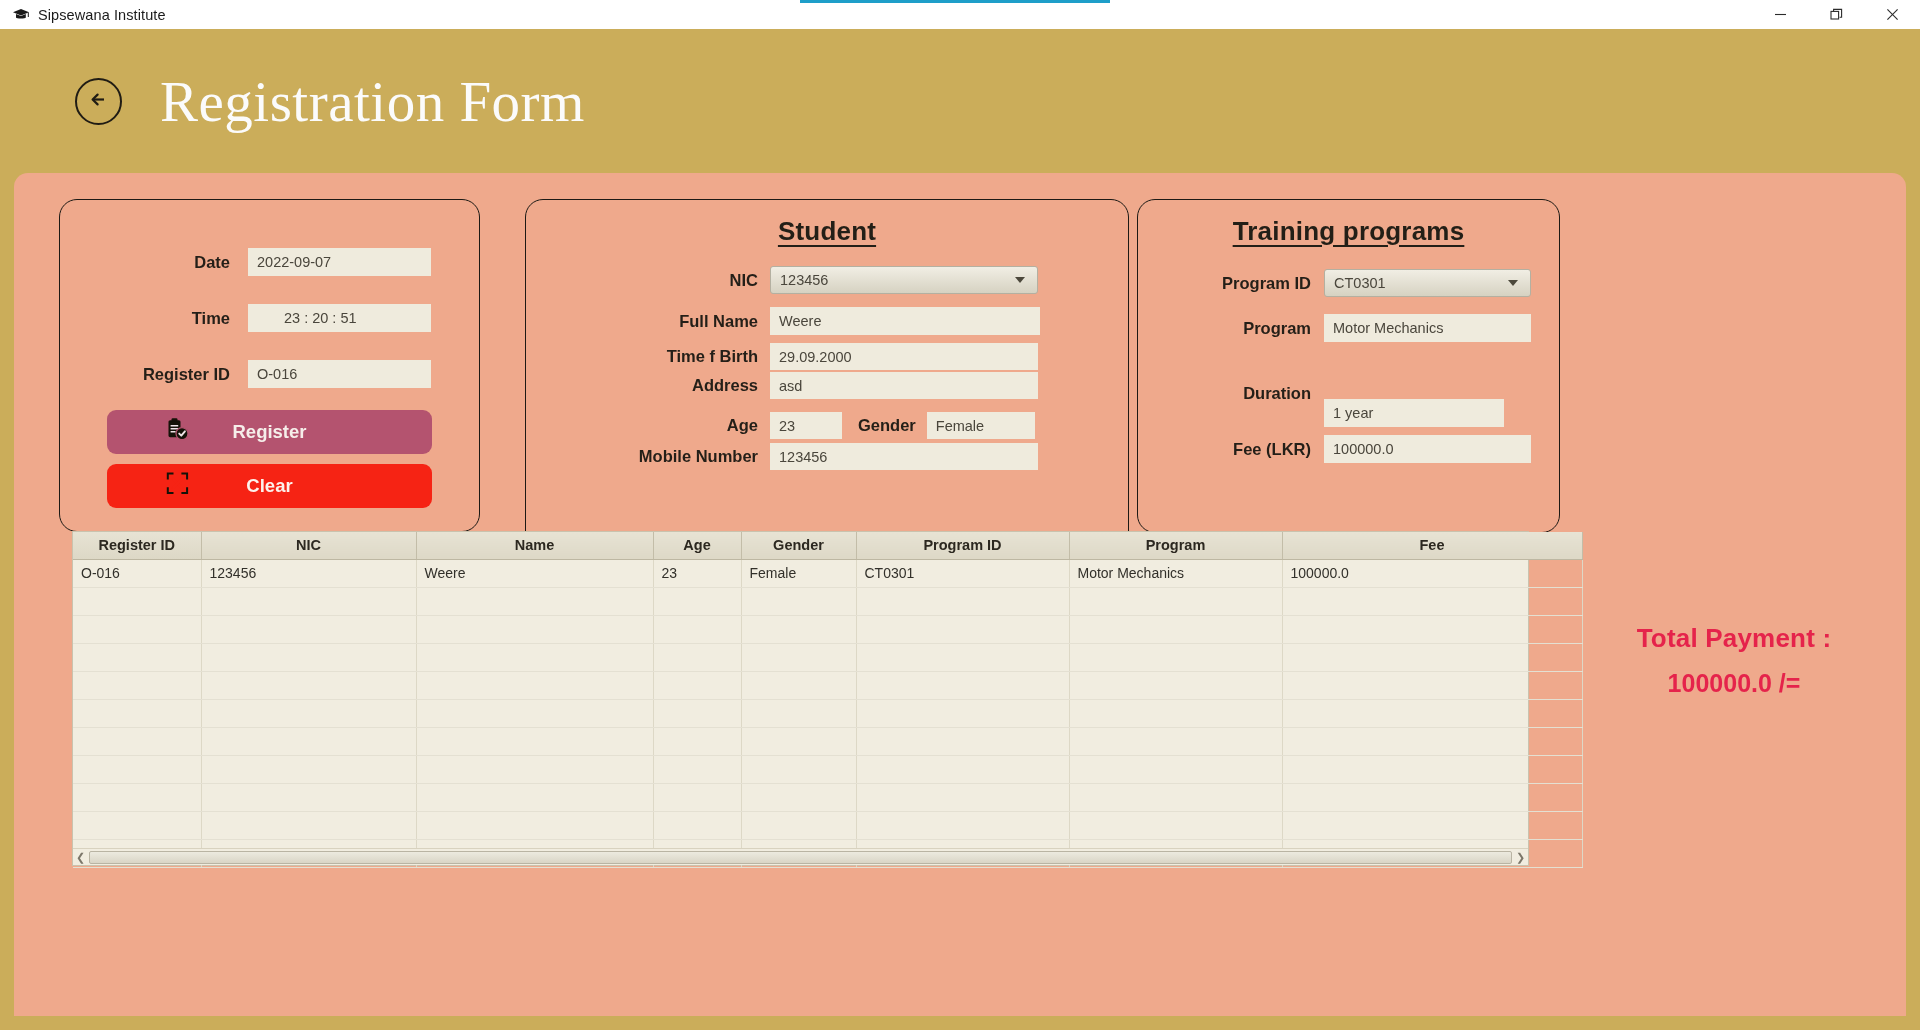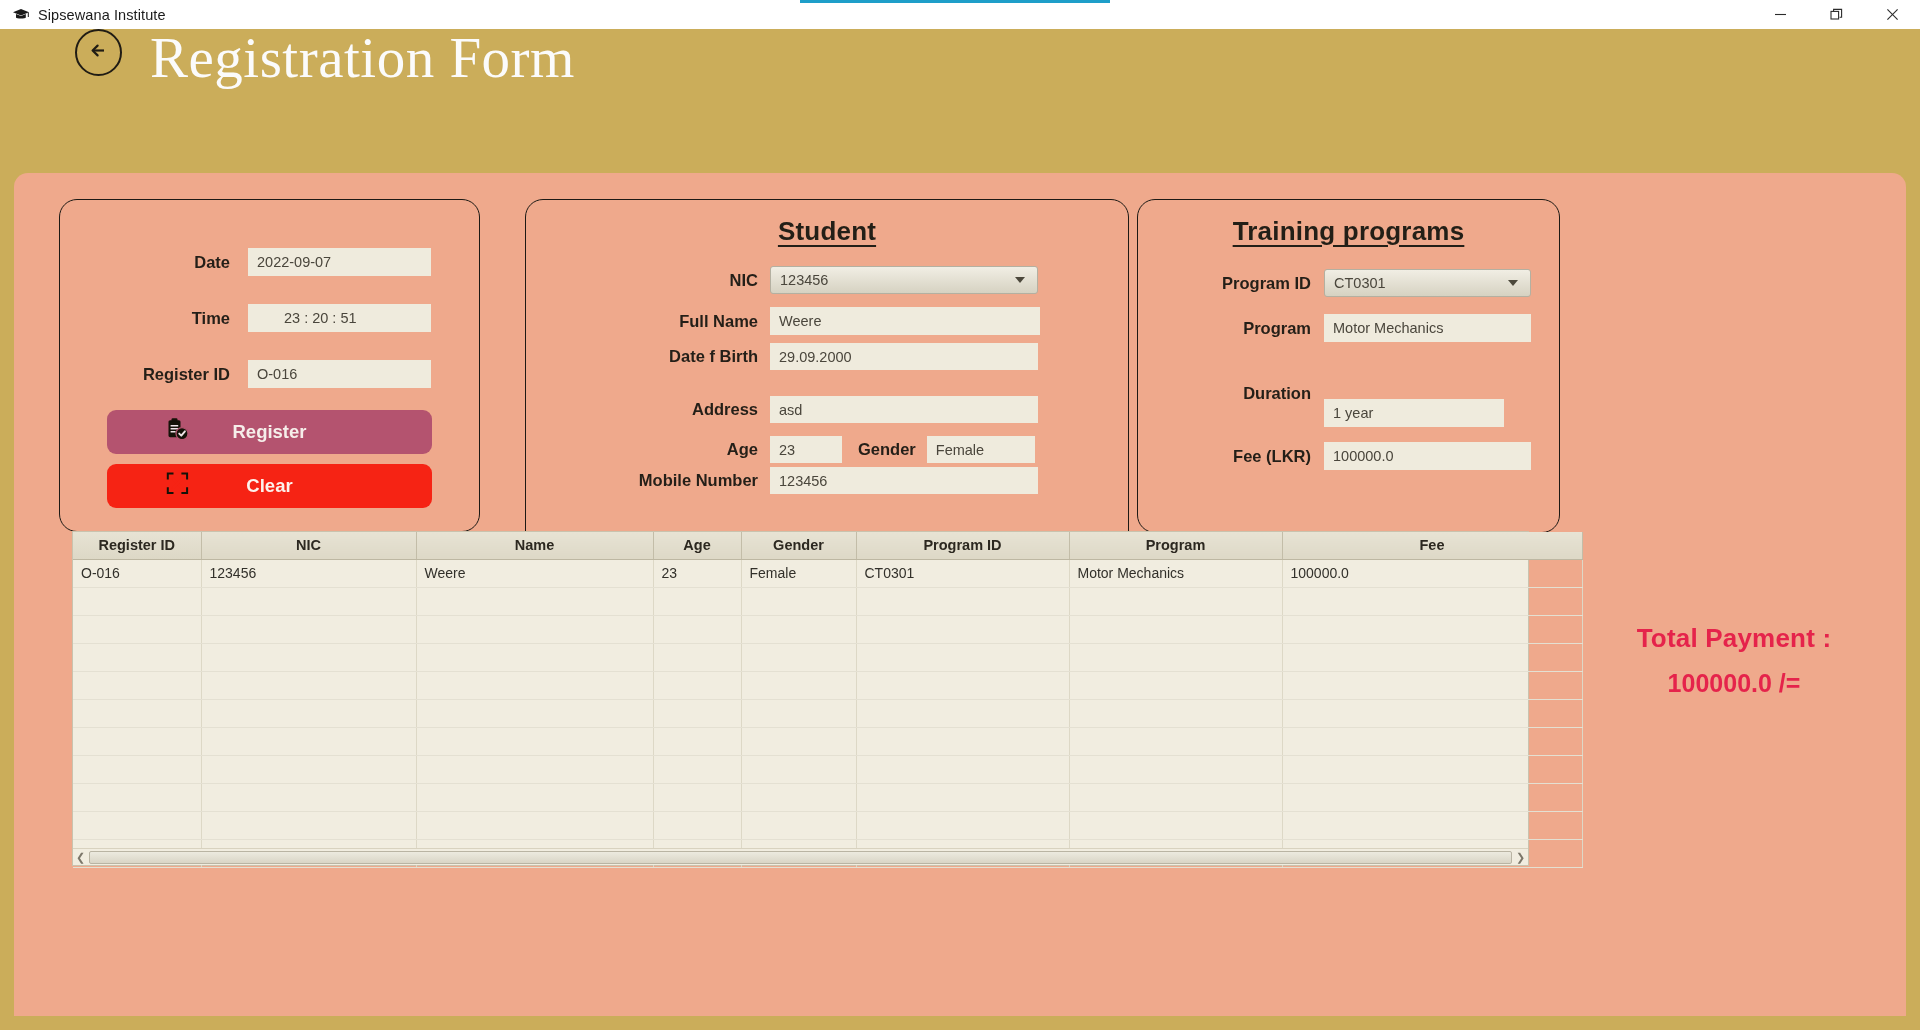--- a/index.html
+++ b/index.html
@@ -30,23 +30,23 @@
     width: 56px; height: 29px; display: flex; align-items: center; justify-content: center;
     color: #2b2b2b;
   }
   .tb-btn svg { display:block; }
 
   
   .page { width: 1920px; height: 1001px; background: #cbad5a; position: relative; }
 
   .header-row {
     height: 144px;
-    display: flex; 
+    display: flex; align-items: center;
     padding-left: 75px;
-    gap: 28px;
+    gap: 38px;
   }
   .back-btn {
     width: 47px; height: 47px; border-radius: 50%;
     border: 2.6px solid #201c14;
     display: flex; align-items: center; justify-content: center;
     background: transparent;
     cursor: pointer;
     flex: 0 0 auto;
   }
   .page-title {
@@ -148,39 +148,39 @@
 
   
   #card-center .frow { margin-left: 52px; }
   #card-center .flabel { width: 180px; margin-right: 12px; }
   #c-row-nic { margin-top: 19px; }
   #c-row-nic .fcombo { width: 268px; height: 28px; }
   #c-row-name { margin-top: 13px; }
   #c-row-name .finput { width: 270px; height: 28px; }
   #c-row-dob { margin-top: 8px; }
   #c-row-dob .finput { width: 268px; height: 27px; }
-  #c-row-addr { margin-top: 26px; }
+  #c-row-addr { margin-top: 2px; }
   #c-row-addr .finput { width: 268px; height: 27px; }
   #c-row-age { margin-top: 13px; }
   #c-row-age .finput.age { width: 72px; height: 27px; }
   #c-row-age .glabel { font-size: 16.5px; font-weight: bold; color: #241f18; margin: 0 11px 0 16px; }
   #c-row-age .finput.gender { width: 108px; height: 27px; }
   #c-row-mobile { margin-top: 4px; }
   #c-row-mobile .finput { width: 268px; height: 27px; }
 
   
   #card-right .frow { margin-left: 60px; }
   #card-right .flabel { width: 113px; margin-right: 13px; }
   #r-row-pid { margin-top: 22px; }
   #r-row-pid .fcombo { width: 207px; height: 28px; }
   #r-row-prog { margin-top: 17px; }
   #r-row-prog .finput { width: 207px; height: 28px; }
   #r-row-dur { margin-top: 17px; }
   #r-row-dur .finput { width: 180px; height: 28px; margin-top: 40px; }
-  #r-row-fee { margin-top: 15px; }
+  #r-row-fee { margin-top: 8px; }
   #r-row-fee .finput { width: 207px; height: 28px; }
   #btn-add {
     margin: 23px auto 0; width: 226px; height: 46px;
     background: #b4536f; color: #f7efec; font-size: 20px; border-radius: 10px;
   }
 
   
   .table-wrap {
     position: absolute; left: 58px; top: 358px;
     width: 1457px; height: 335px;
@@ -344,21 +344,21 @@
           <span class="caret"></span>
         </div>
       </div>
 
       <div class="frow" id="c-row-name">
         <div class="flabel">Full Name</div>
         <div class="finput" style="display:flex;align-items:center;">Weere</div>
       </div>
 
       <div class="frow" id="c-row-dob">
-        <div class="flabel">Date f Birth</div>
+        <div class="flabel">Time f Birth</div>
         <div class="finput" style="display:flex;align-items:center;">29.09.2000</div>
       </div>
 
       <div class="frow" id="c-row-addr">
         <div class="flabel">Address</div>
         <div class="finput" style="display:flex;align-items:center;">asd</div>
       </div>
 
       <div class="frow" id="c-row-age">
         <div class="flabel">Age</div>

